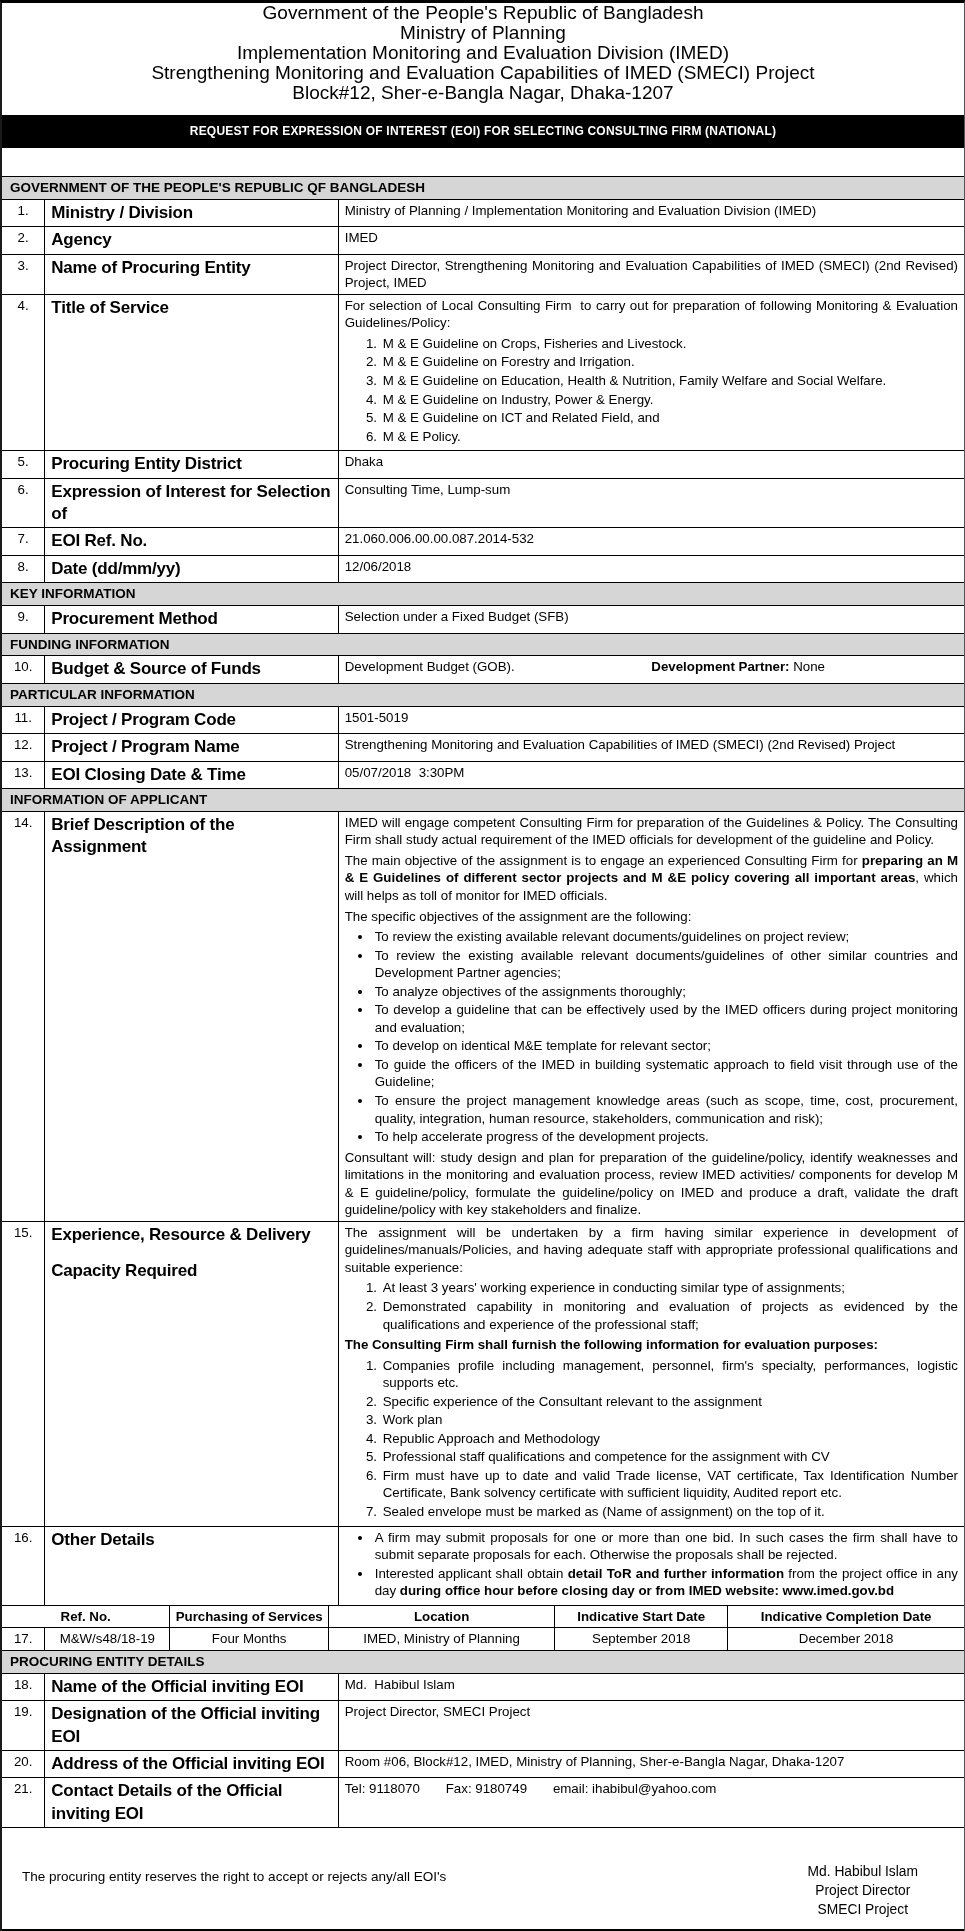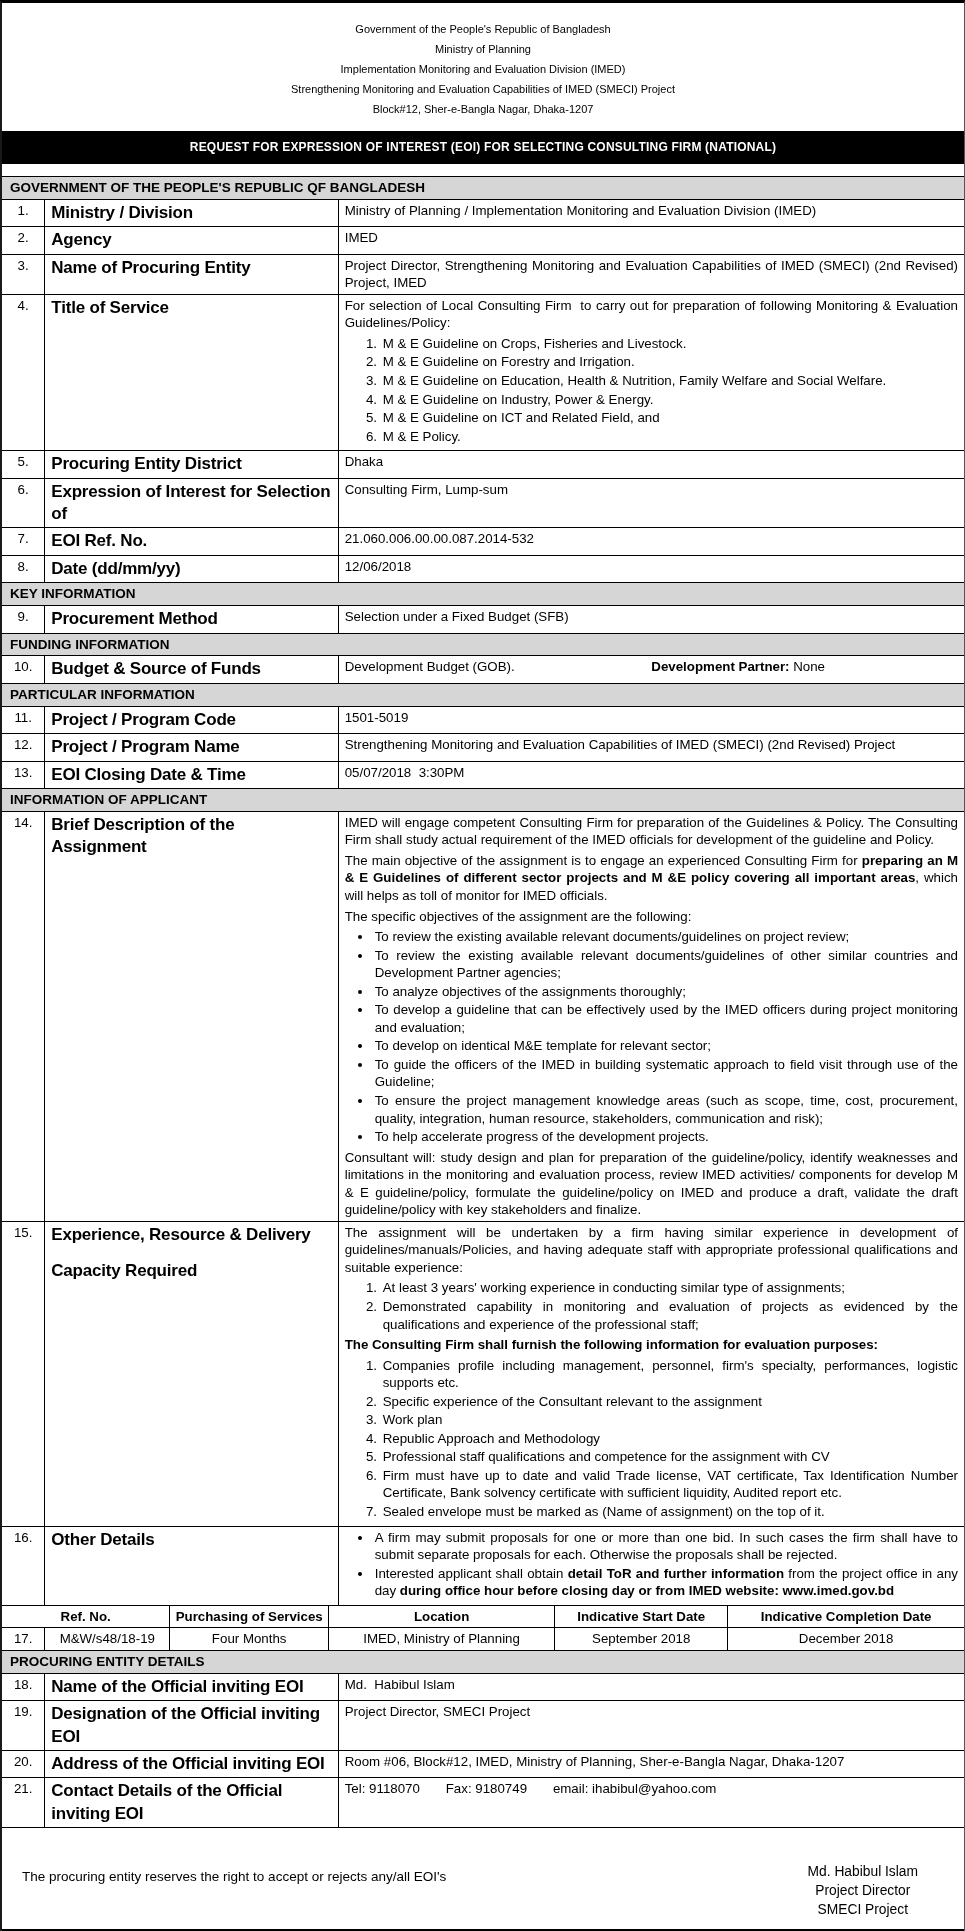--- a/index.html
+++ b/index.html
@@ -2,25 +2,25 @@
 <html><head>
 <meta charset="utf-8">
 <title>Request for Expression of Interest (EOI)</title>
 <style>
   *{box-sizing:border-box;margin:0;padding:0}
   html,body{background:#ffffff}
   body{width:965px;font-family:"Liberation Sans","DejaVu Sans",sans-serif;color:#000}
   .page{width:965px;min-height:1931px;background:#fff;border-top:3px solid #000;
         border-left:2px solid #1a1a1a;border-right:1px solid #555;
         display:flex;flex-direction:column;position:relative}
-  .doc-header{text-align:center;padding:16px 12px 4px;font-size:11px;line-height:20px}
+  .doc-header{text-align:center;padding:0 12px 4px;font-size:19px;line-height:20px}
   .header-line{white-space:pre-wrap}
   .banner{background:#000;color:#fff;font-weight:bold;text-align:center;font-size:12px;
           line-height:21px;padding:6px 4px;margin-top:8px;letter-spacing:.2px;white-space:nowrap;overflow:hidden}
-  .doc-table{margin-top:12px;border-top:1.5px solid #000;font-size:13.3px;line-height:1.32}
+  .doc-table{margin-top:28px;border-top:1.5px solid #000;font-size:13.3px;line-height:1.32}
   .trow{display:flex;border-bottom:1px solid #000;align-items:stretch}
   .section-row{background:#d6d6d6;font-weight:bold;padding:2px 8px;font-size:13.5px;display:block}
   .cell{padding:2px 6px}
   .cell-num{width:4.5%;flex:none;border-right:1px solid #000;text-align:center;padding:2px 2px}
   .cell-label{width:30.5%;flex:none;border-right:1px solid #000;font-weight:bold;
               font-size:17px;letter-spacing:-0.2px}
   .cell-value{width:65%;flex:none}
   .label-line{white-space:pre-wrap}
   .label-gap{margin-top:14px}
   .para{white-space:pre-wrap;text-align:justify;margin-bottom:3px}
@@ -117,21 +117,21 @@
         <div class="cell cell-value">
           <div class="para">Dhaka</div>
         </div>
       </div>
       <div class="trow item-row">
         <div class="cell cell-num">6.</div>
         <div class="cell cell-label">
           <div class="label-line">Expression of Interest for Selection of</div>
         </div>
         <div class="cell cell-value">
-          <div class="para">Consulting Firm, Lump-sum</div>
+          <div class="para">Consulting Time, Lump-sum</div>
         </div>
       </div>
       <div class="trow item-row">
         <div class="cell cell-num">7.</div>
         <div class="cell cell-label">
           <div class="label-line">EOI Ref. No.</div>
         </div>
         <div class="cell cell-value">
           <div class="para">21.060.006.00.00.087.2014-532</div>
         </div>

